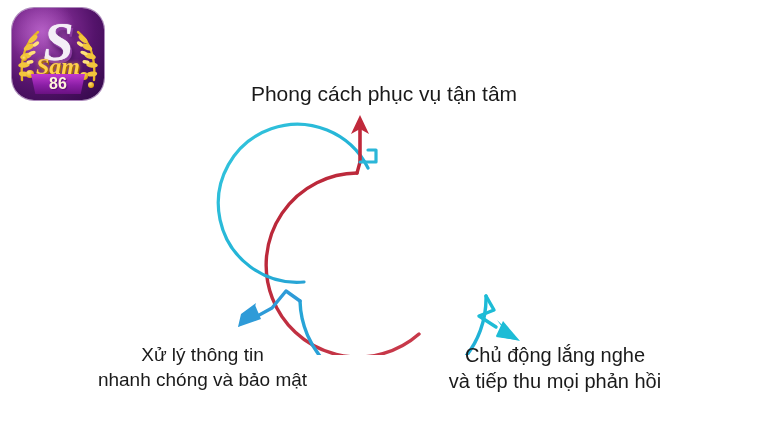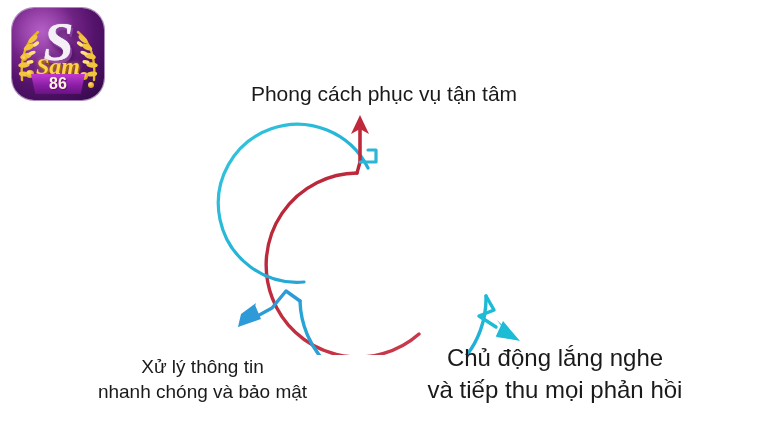--- a/index.html
+++ b/index.html
@@ -119,27 +119,26 @@
   #label-top {
     left: 0; right: 0;
     top: 80px;
     font-size: 21px;
   }
   #label-bottom-left {
     left: 60px;
     top: 342px;
     width: 285px;
     font-size: 19px;
-    margin-top: 12px;
   }
   #label-bottom-right {
     left: 410px;
     top: 342px;
     width: 290px;
-    font-size: 24px;
+    font-size: 20px;
   }
   #label-center {
     left: 260px;
     top: 232px;
     width: 200px;
     font-size: 22px;
     letter-spacing: 0.5px;
   }
 
   

